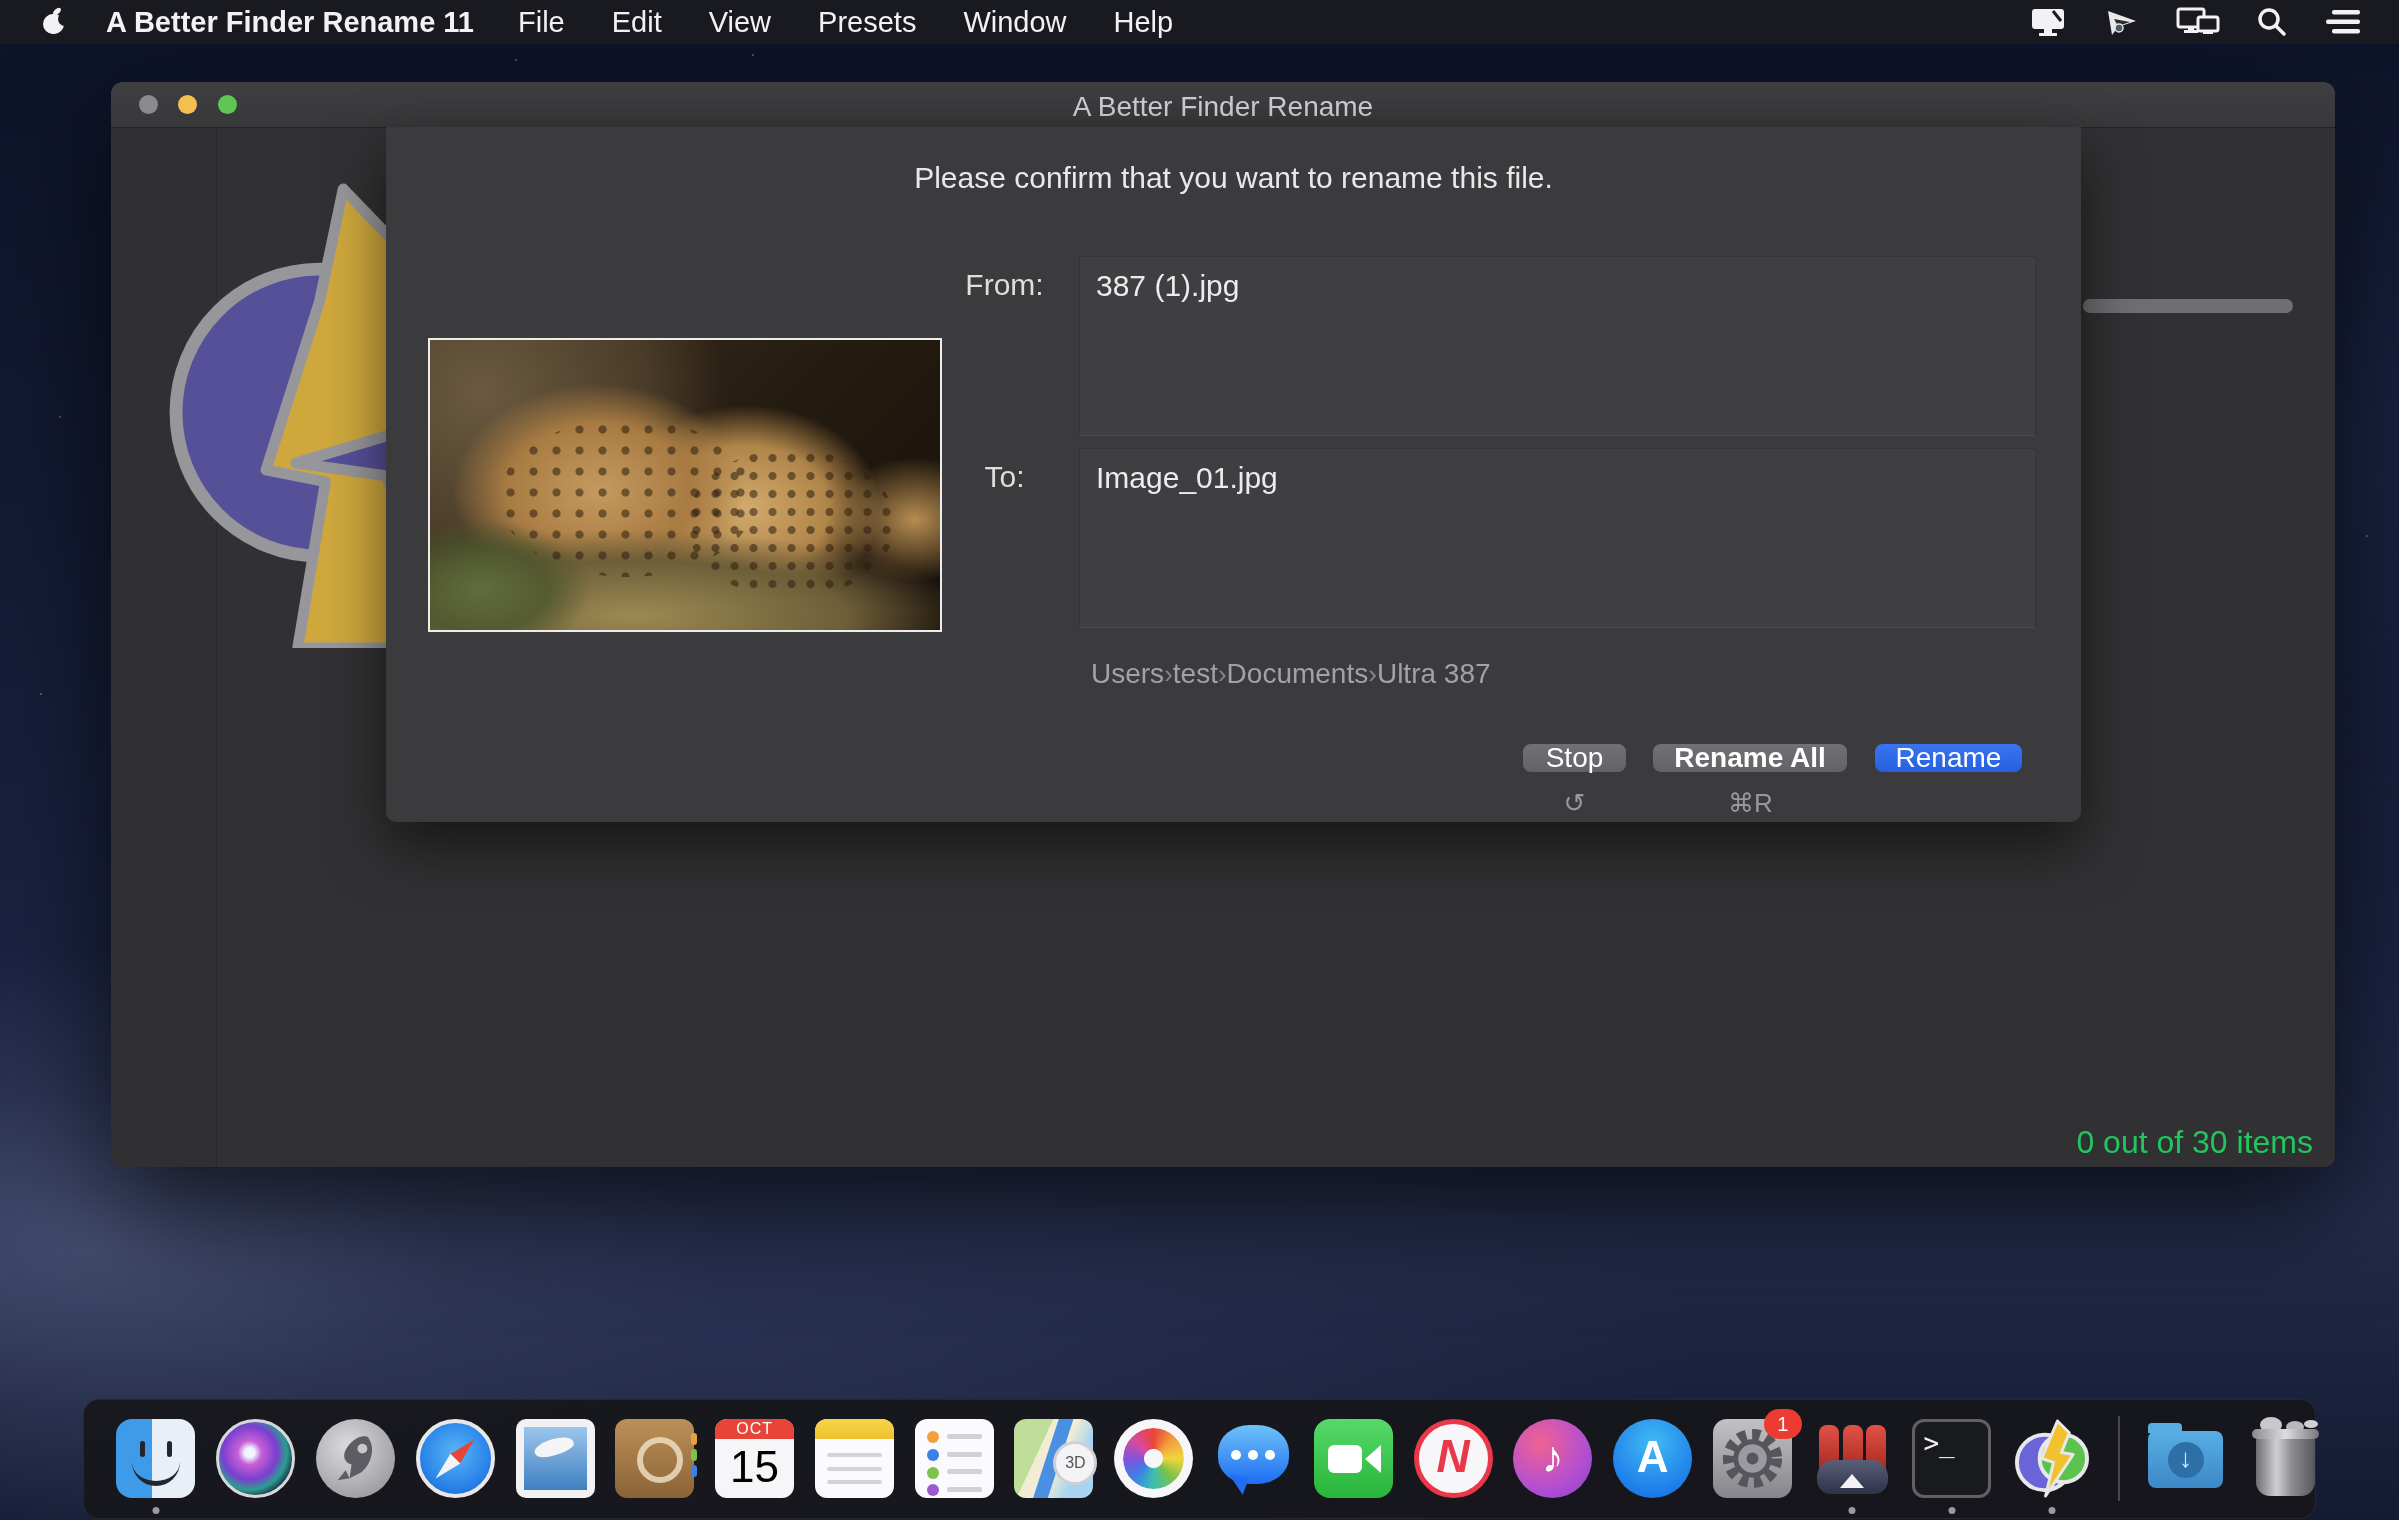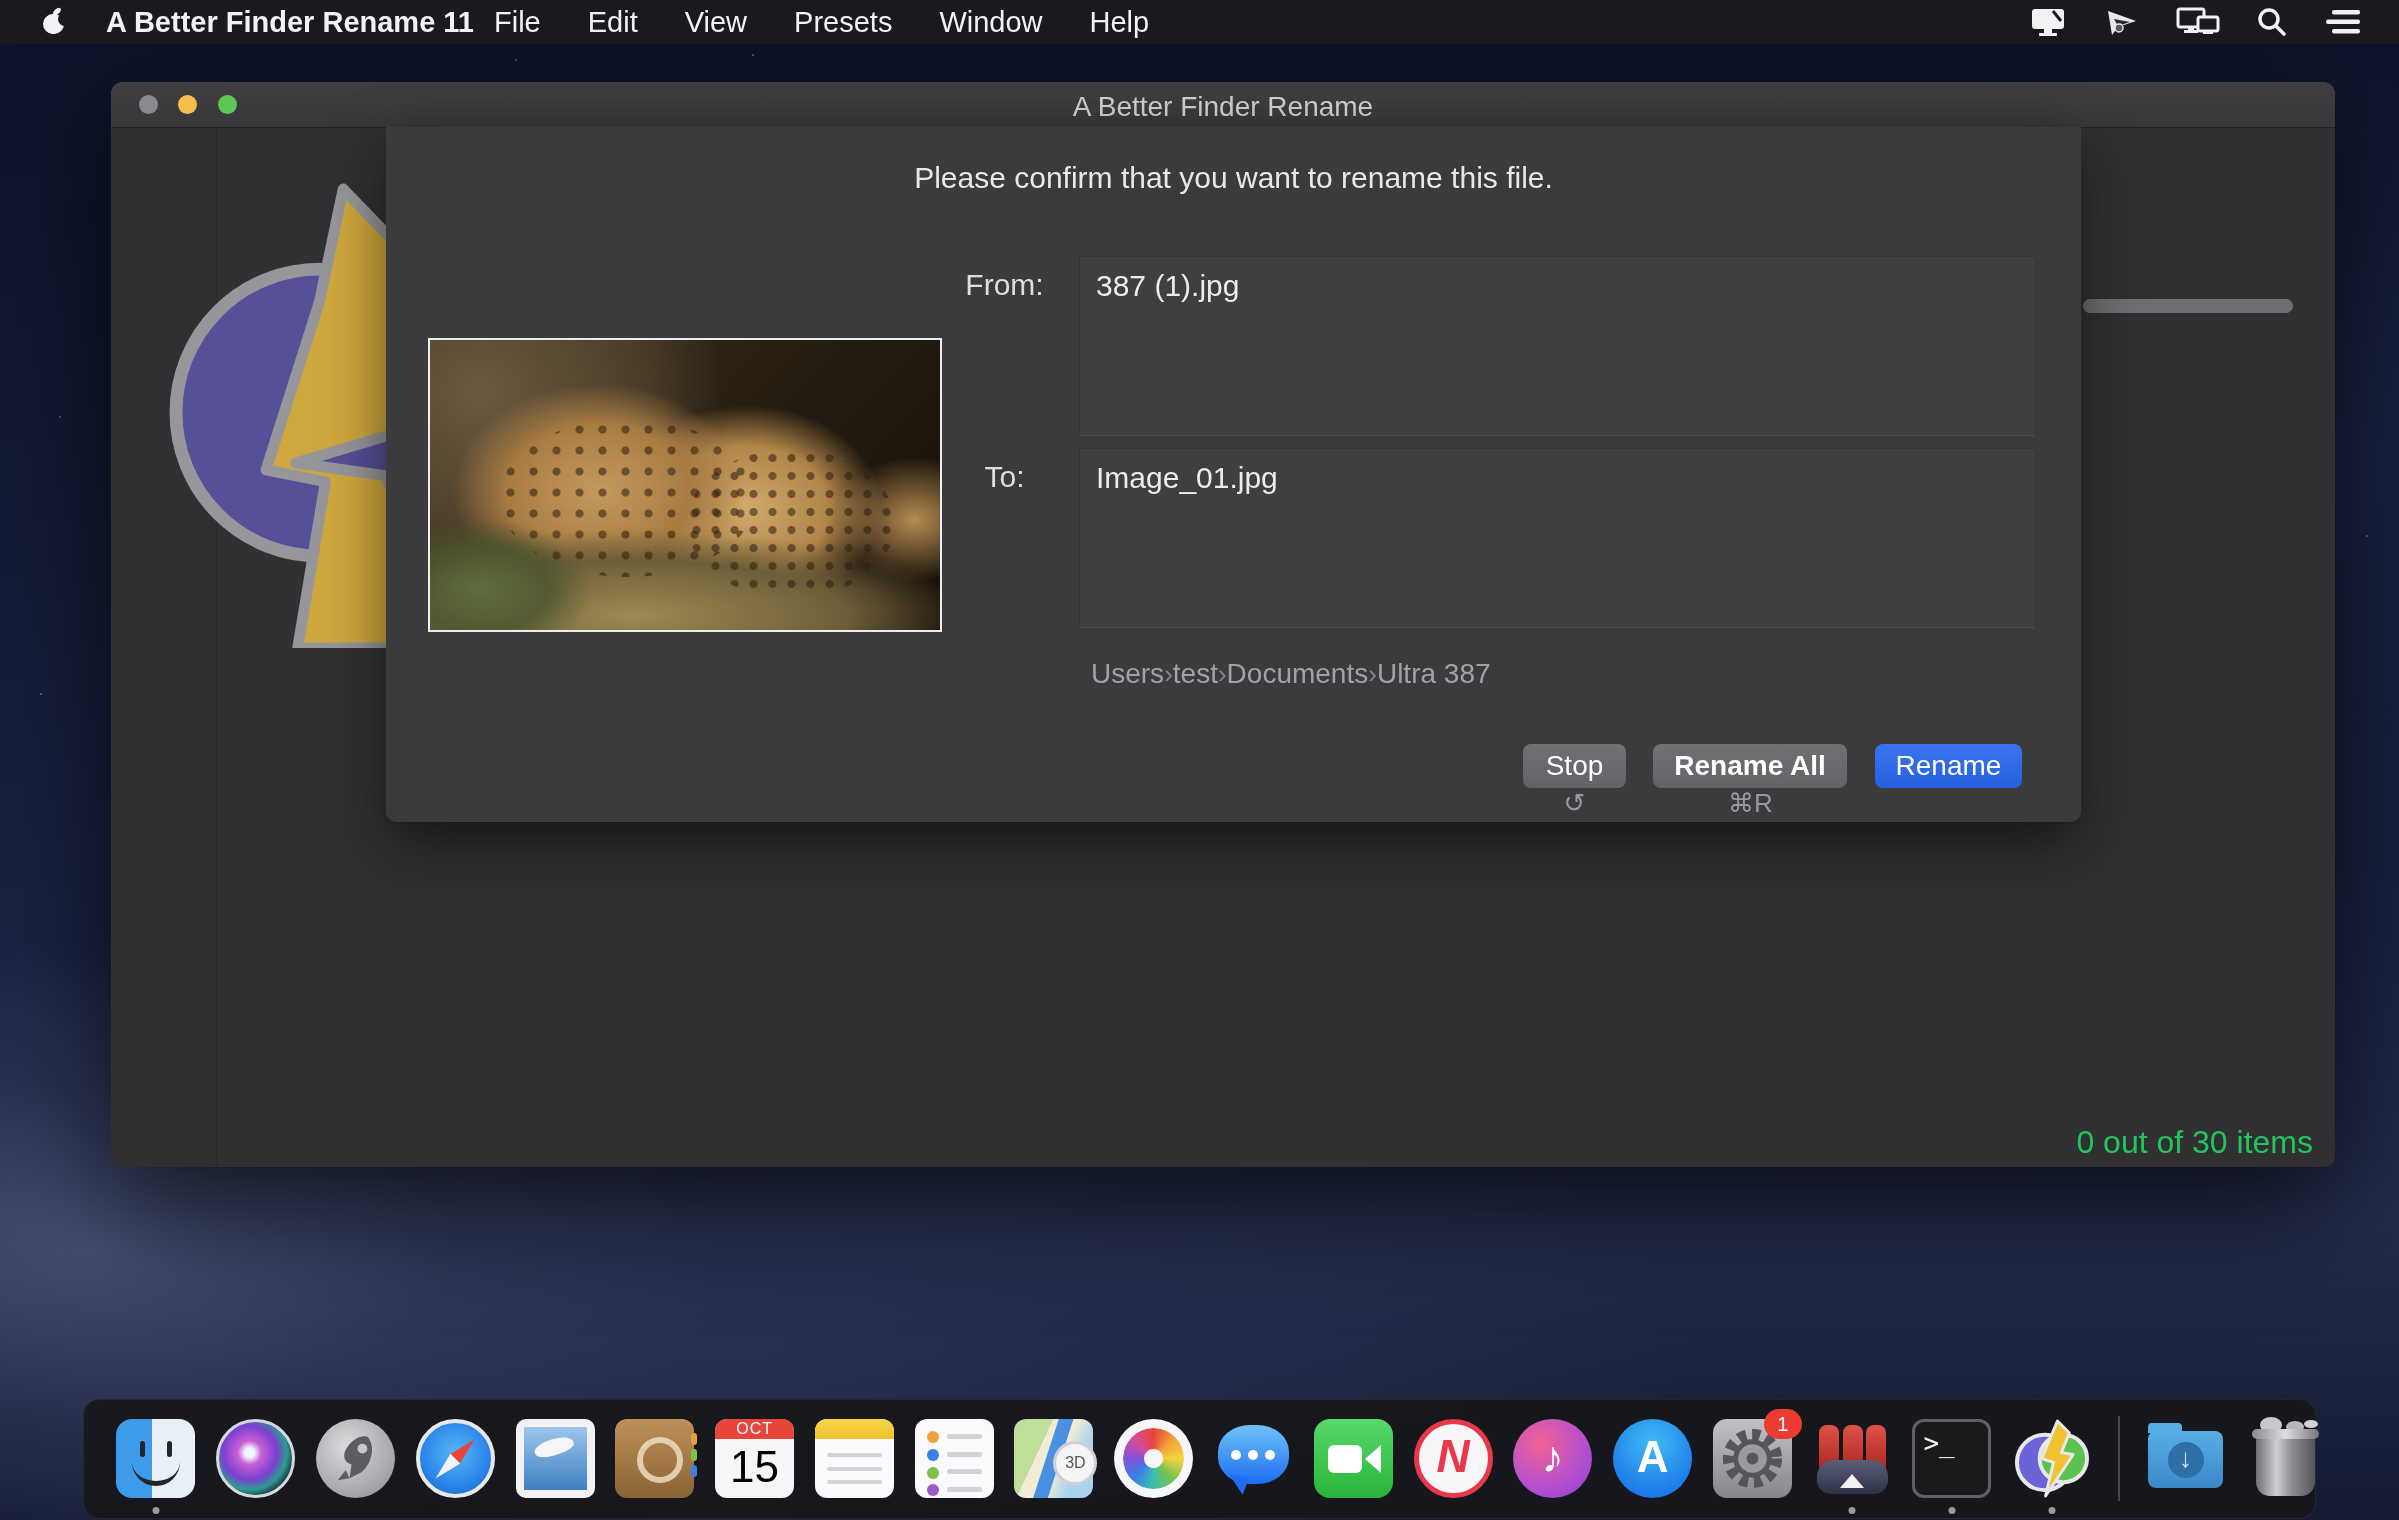--- a/index.html
+++ b/index.html
@@ -15,21 +15,21 @@
     box-shadow:178px 89px rgba(255,255,255,.4),752px 54px rgba(255,255,255,.35),
       1317px 119px rgba(255,255,255,.4),2188px 94px rgba(255,255,255,.5),
       2307px 297px rgba(255,255,255,.4),2366px 535px rgba(255,255,255,.35),
       59px 416px rgba(255,255,255,.3),40px 693px rgba(255,255,255,.35),
       2228px 752px rgba(255,255,255,.3),515px 59px rgba(255,255,255,.3);}
   
   #menubar{position:absolute;left:0;top:0;width:2400px;height:44px;background:rgba(26,27,31,.96);
     display:flex;align-items:center;color:#f2f2f4;font-size:29px;z-index:40;}
   #menubar .apple{width:34px;height:34px;margin-left:38px;position:relative;flex:0 0 auto;}
   .menu-name{font-weight:bold;margin-left:34px;white-space:nowrap;}
-  .menu-items{display:flex;gap:47px;margin-left:20px;}
+  .menu-items{display:flex;gap:47px;margin-left:44px;}
   .menu-items span{white-space:nowrap;cursor:default;}
   .mb-status{margin-left:auto;display:flex;align-items:center;gap:36px;margin-right:38px;}
   .mb-status svg{display:block;}
   
   #window{position:absolute;left:111px;top:82px;width:2224px;height:1085px;background:#313133;
     border-radius:12px 12px 10px 10px;box-shadow:0 40px 109px rgba(0,0,0,.65);overflow:hidden;z-index:10;}
   #titlebar{position:absolute;left:0;top:0;width:100%;height:45px;
     background:linear-gradient(180deg,#3f3f41,#38383a);border-bottom:1px solid #232325;}
   .tl{position:absolute;top:13px;width:19px;height:19px;border-radius:50%;}
   .tl.close{left:28px;background:#8a8a8e;}
@@ -60,21 +60,21 @@
   .spots.b{left:257px;top:109px;width:208px;height:149px;background-size:19px 18px;}
   .field-label{position:absolute;width:129px;text-align:center;color:#dededf;font-size:30px;}
   .field{position:absolute;left:693px;width:957px;height:180px;background:#3f3f41;
     border:1px solid #343436;border-bottom-color:#4c4c4e;box-sizing:border-box;}
   .field .val{padding:12px 16px;color:#ececee;font-size:30px;}
   #from-label{left:554px;top:141px;}  #from-field{top:129px;}
   #to-label{left:554px;top:333px;}    #to-field{top:321px;}
   #path-bar{position:absolute;left:705px;top:531px;display:flex;align-items:center;
     color:#a2a2a6;font-size:28px;}
   #path-bar .sep{color:#86868a;font-size:26px;}
-  .btn{position:absolute;top:617px;height:44px;border-radius:8px;color:#fff;font-size:28px;
+  .btn{position:absolute;top:617px;height:28px;border-radius:8px;color:#fff;font-size:28px;
     display:flex;align-items:center;justify-content:center;box-sizing:border-box;}
   .btn.gray{background:linear-gradient(180deg,#707075,#636367);}
   .btn.blue{background:linear-gradient(180deg,#3a74f0,#2560de);}
   #btn-stop{left:1137px;width:103px;}
   #btn-rename-all{left:1267px;width:194px;font-weight:bold;}
   #btn-rename{left:1489px;width:147px;}
   .hint{position:absolute;top:661px;width:99px;text-align:center;color:#98989c;font-size:26px;}
   #hint-stop{left:1139px;} #hint-rename-all{left:1315px;}
   
   #dock{position:absolute;left:83px;top:1399px;width:2233px;height:120px;border-radius:16px;

